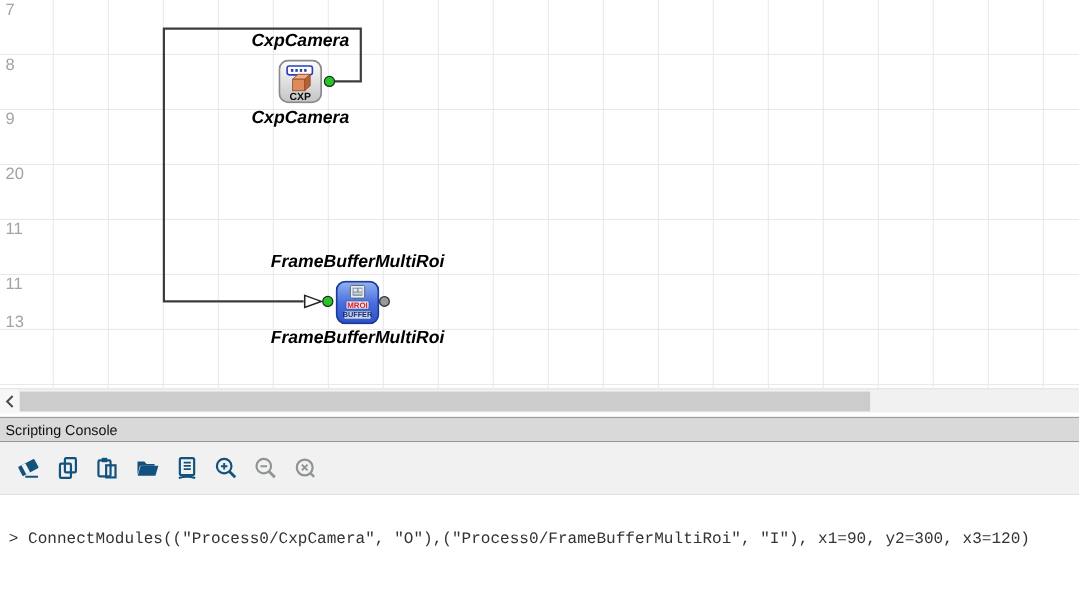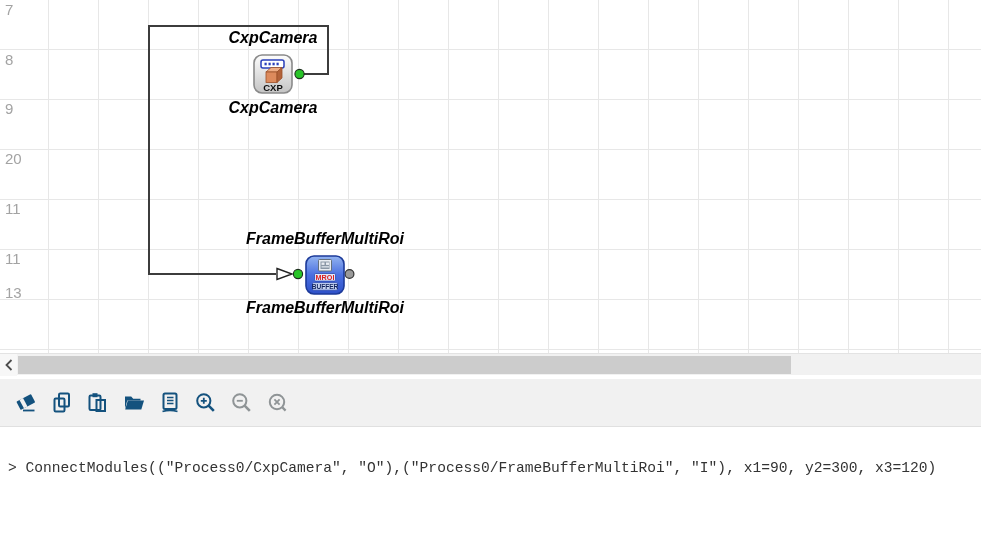--- a/index.html
+++ b/index.html
@@ -149,20 +149,23 @@
     <div class="arrow-btn">
       <svg width="12" height="14" viewBox="0 0 12 14">
         <polyline points="8.5,2 3.5,7 8.5,12" fill="none" stroke="#4d4d4d" stroke-width="1.8"></polyline>
       </svg>
     </div>
     <div class="thumb"></div>
   </div>
 
   <div class="gap"></div>
 
+  <div class="panel-header">
+    <span>Scripting Console</span>
+  </div>
 
   <div class="toolbar">
     <button class="tool-btn">
       <svg viewBox="0 0 24 24">
         <g transform="rotate(-28 11 10)">
           <rect class="fill" x="3" y="6.5" width="16.5" height="9.5" rx="1"></rect>
           <rect x="6.6" y="6.5" width="4" height="9.5" fill="#f1f1f1"></rect>
         </g>
         <path class="stroke" d="M9 19.5 H20.5" stroke-width="1.8"></path>
       </svg>

